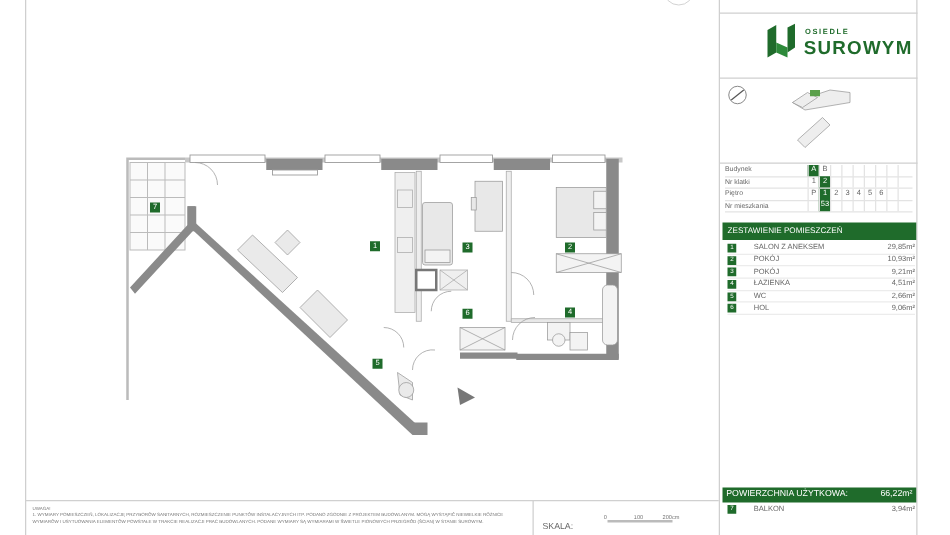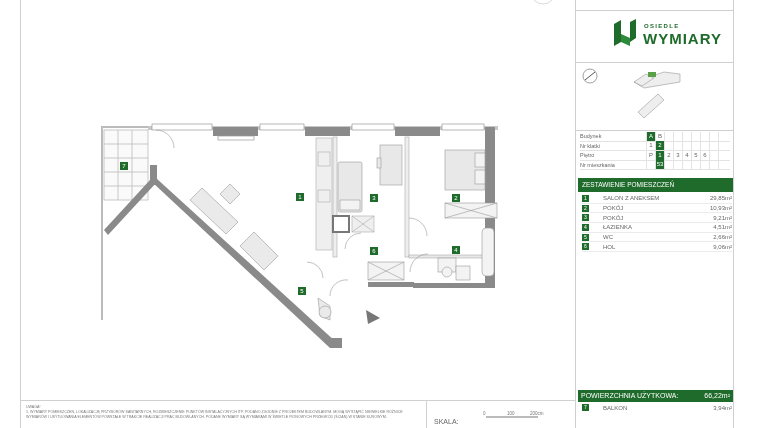--- a/index.html
+++ b/index.html
@@ -193,21 +193,21 @@
 
 <div class="panel">
   <div class="hr" style="top:10px"></div>
   <div class="logo">
     <svg width="28" height="30" style="position:absolute;left:0;top:0">
       <polygon points="2,6 9,2 9,24 2,28" fill="#1f6b2b"></polygon>
       <polygon points="9,24 9,16 18,20 18,28" fill="#2d8a3a"></polygon>
       <polygon points="18,4 24,1 24,20 18,24" fill="#1f6b2b"></polygon>
     </svg>
     <div class="small">OSIEDLE</div>
-    <div class="big">WYMIARY</div>
+    <div class="big">SUROWYM</div>
   </div>
   <div class="hr" style="top:62px"></div>
 
   <svg class="compass" viewBox="0 0 16 16">
     <circle cx="8" cy="8" r="7" fill="none" stroke="#777" stroke-width="0.7"></circle>
     <line x1="3" y1="12" x2="13" y2="4" stroke="#555" stroke-width="1"></line>
   </svg>
   <svg class="keyplan" viewBox="0 0 70 60">
     <polygon points="10,16 40,6 56,8 56,16 20,22" fill="#eee" stroke="#999" stroke-width="0.6"></polygon>
     <polygon points="10,16 22,8 30,12 18,20" fill="#eee" stroke="#999" stroke-width="0.6"></polygon>

